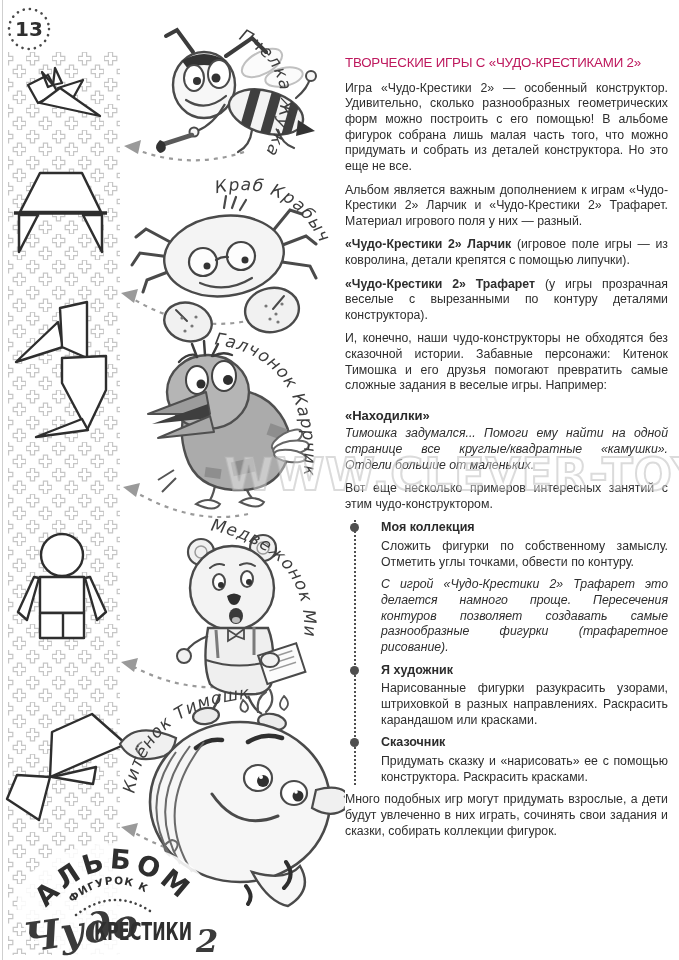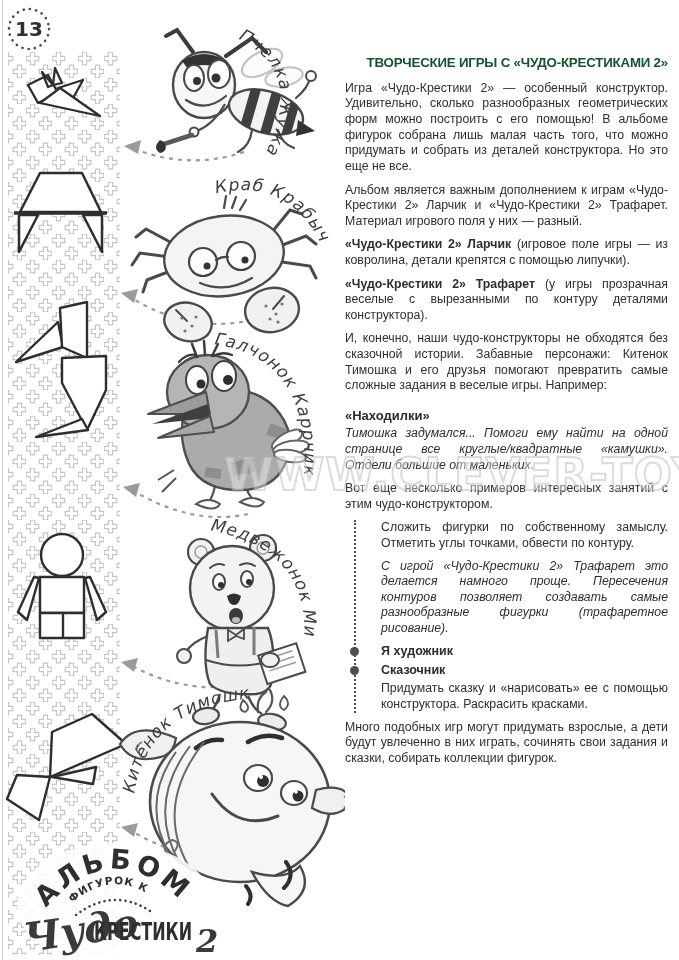--- a/index.html
+++ b/index.html
@@ -4,22 +4,22 @@
 <style>
   html,body{margin:0;padding:0;background:#ffffff;}
   #page{position:relative;width:679px;height:960px;background:#fff;overflow:hidden;
         font-family:"Liberation Sans",sans-serif;color:#2e2e2e;}
   #edge-line{position:absolute;left:2px;top:0;width:1px;height:100%;background:#cfcfcf;}
   svg{font-family:"DejaVu Sans",sans-serif;}
 
   
   .article{position:absolute;left:345px;top:55px;width:323px;font-size:12.3px;
            line-height:1.27;text-align:justify;}
-  .article h1{font-size:13.3px;font-weight:bold;text-align:right;margin:0 0 9px;
-              letter-spacing:-0.2px;color:#14532d;}
+  .article h1{font-size:13.3px;font-weight:normal;text-align:left;margin:0 0 9px;
+              letter-spacing:-0.2px;color:#be185d;}
   .article p{margin:0 0 8px;}
   .article .lead{font-weight:bold;}
   .game h3{font-size:13px;margin:14px 0 2px;color:#2b2b2b;}
   .it{font-style:italic;}
   .activities{margin:1px 0 6px 9px;padding-left:25px;border-left:2px dotted #4f4f4f;}
   .activity h4{font-size:12.5px;margin:0 0 3px;position:relative;color:#2b2b2b;}
   .activity h4::before{content:"";position:absolute;left:-31px;top:3px;width:9px;height:9px;
                        border-radius:50%;background:#4f4f4f;}
   .activity p{margin:0 0 7px;}
 
@@ -290,25 +290,27 @@
 
     <div class="game">
       <h3>«Находилки»</h3>
       <p class="it">Тимошка задумался... Помоги ему найти на одной странице все круглые/квадратные «камушки». Отдели большие от маленьких.</p>
     </div>
 
     <p>Вот еще несколько примеров интересных занятий с этим чудо-конструктором.</p>
 
     <div class="activities">
       <div class="activity">
+        <h4>Моя коллекция</h4>
         <p>Сложить фигурки по собственному замыслу. Отметить углы точками, обвести по контуру.</p>
         <p class="it">С игрой «Чудо-Крестики 2» Трафарет это делается намного проще. Пересечения контуров позволяет создавать самые разнообразные фигурки (трафаретное рисование).</p>
       </div>
       <div class="activity">
         <h4>Я художник</h4>
+        <p>Нарисованные фигурки разукрасить узорами, штриховкой в разных направлениях. Раскрасить карандашом или красками.</p>
       </div>
       <div class="activity">
         <h4>Сказочник</h4>
         <p>Придумать сказку и «нарисовать» ее с помощью конструктора. Раскрасить красками.</p>
       </div>
     </div>
 
     <p>Много подобных игр могут придумать взрослые, а дети будут увлеченно в них играть, сочинять свои задания и сказки, собирать коллекции фигурок.</p>
   </div>
 

